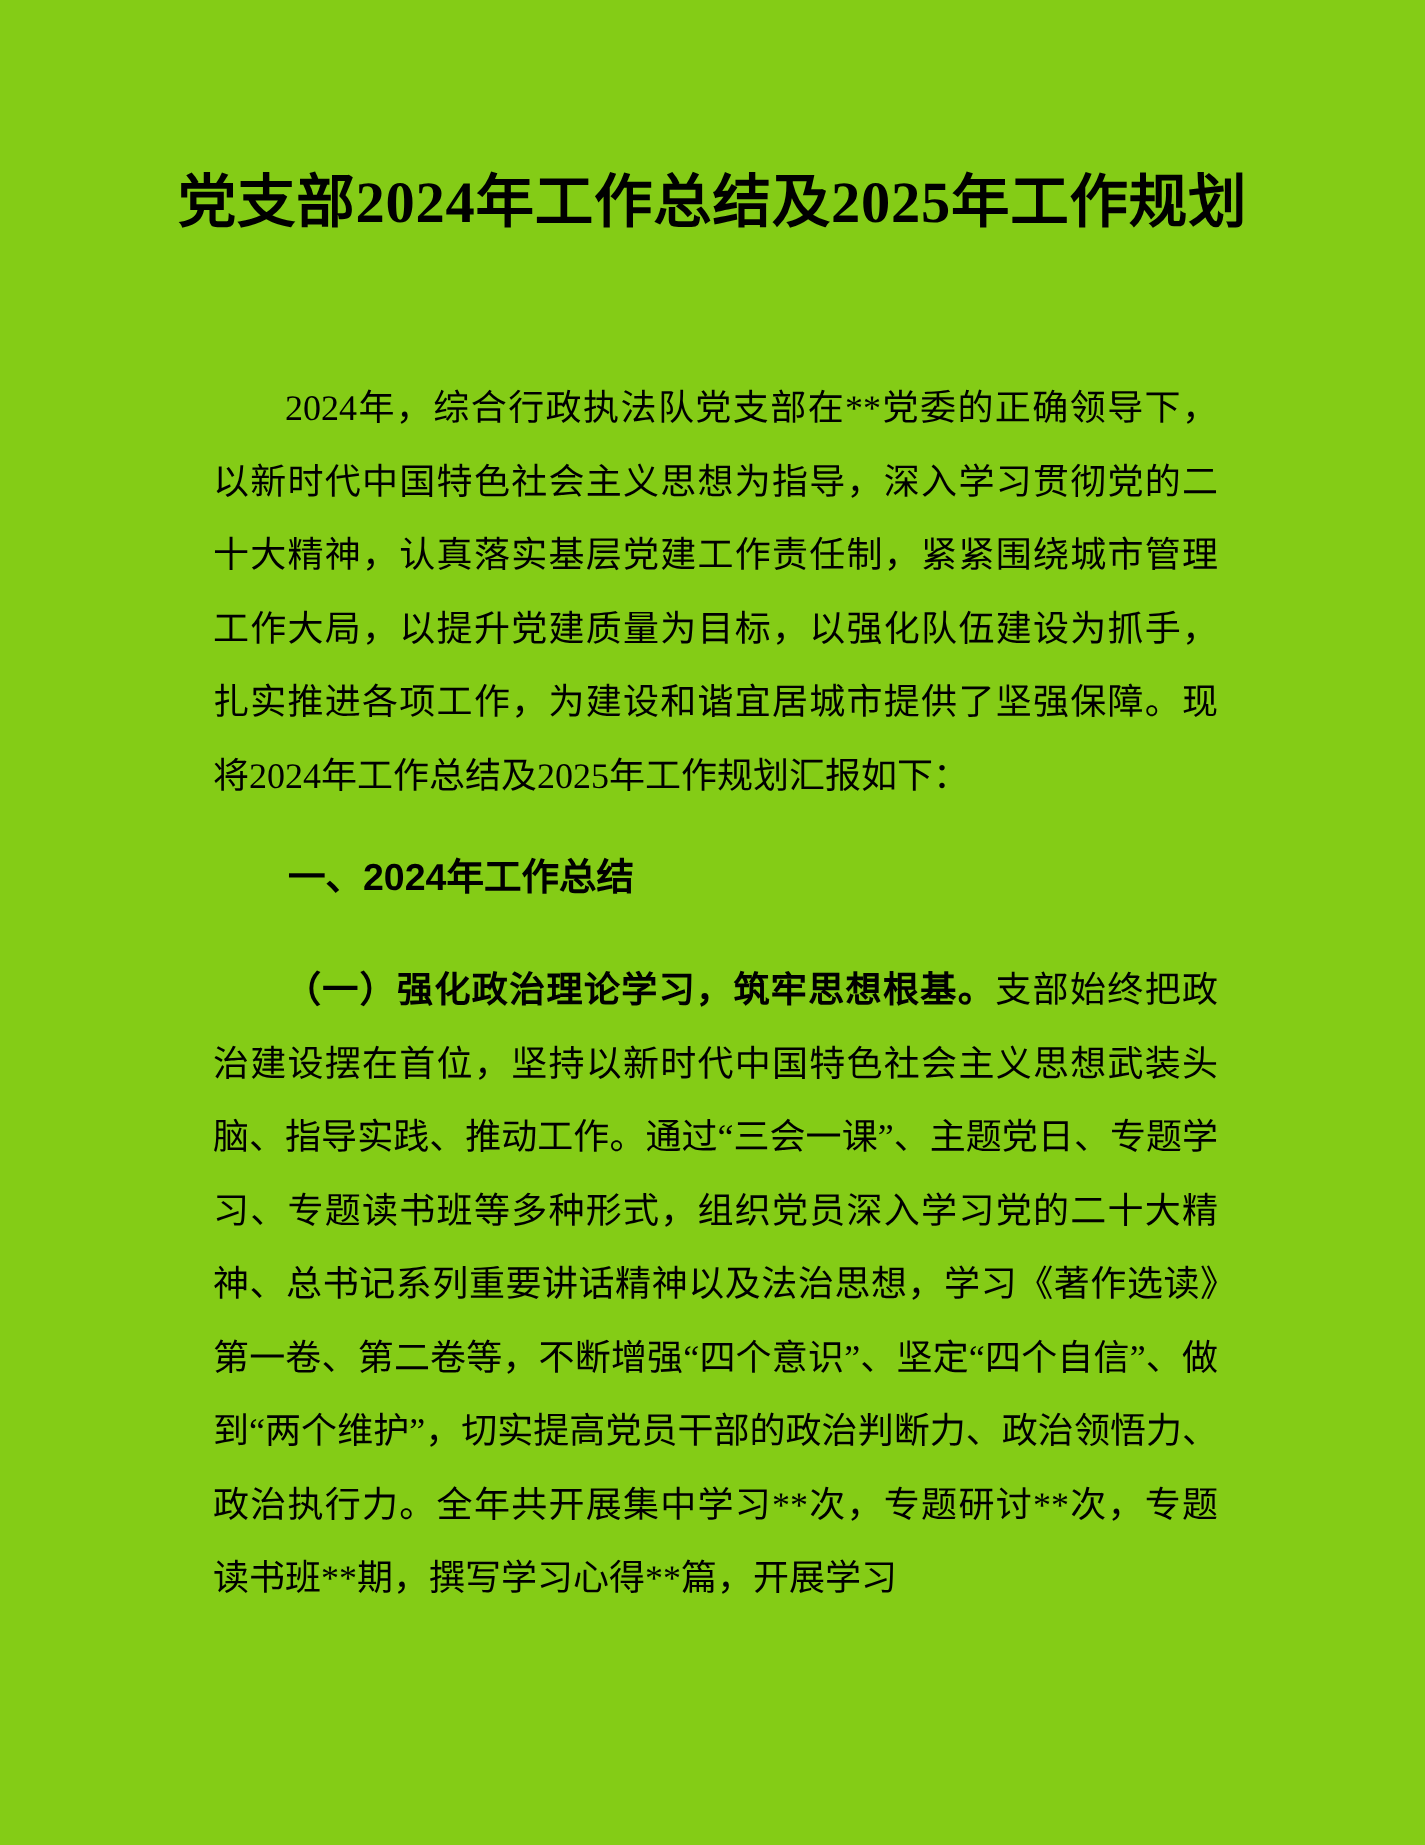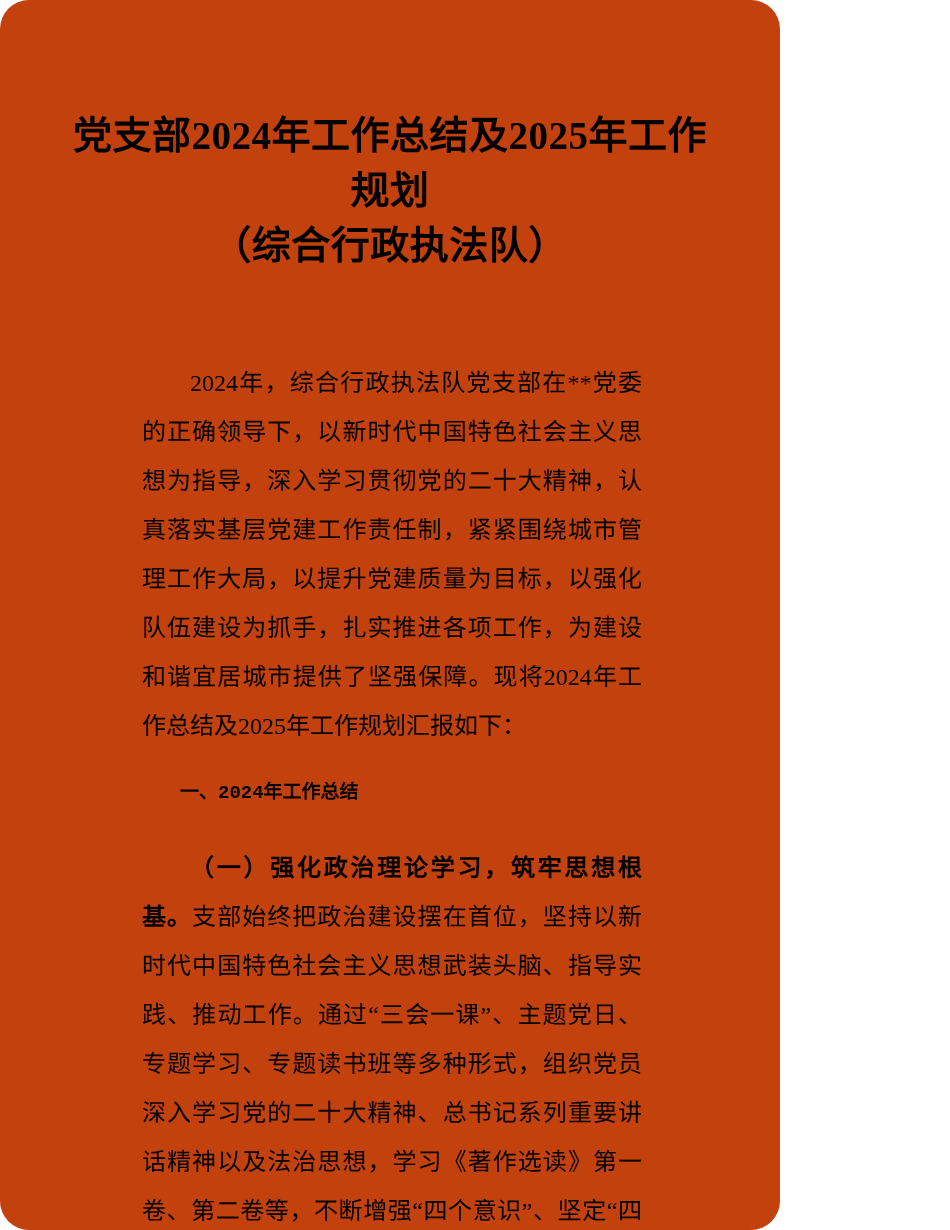--- a/index.html
+++ b/index.html
@@ -2,27 +2,26 @@
 <html lang="zh-CN"><head>
 <meta charset="utf-8">
 <style>
   html, body {
     margin: 0;
     padding: 0;
     background: #ffffff;
   }
   .page {
     position: relative;
-    width: 780px;
+    width: 950px;
     height: 1230px;
-    background: #c2410c;
+    background: #84cc16;
     color: #000000;
     overflow: hidden;
     box-sizing: border-box;
-    border-radius: 29px;
   }
   .doc-title {
     margin: 108px 70px 0 70px;
     text-align: center;
     font-family: "Liberation Serif", "DejaVu Serif", serif;
     font-weight: bold;
     font-size: 39px;
     line-height: 55px;
     letter-spacing: 0.5px;
   }
@@ -35,40 +34,39 @@
     line-height: 49px;
     text-align: justify;
     text-indent: 2em;
     margin: 0;
     word-break: break-all;
   }
   .intro-para {
     margin-top: 86px;
   }
   .section-heading {
-    font-family: Liberation Mono, monospace;
+    font-family: Liberation Sans, sans-serif;
     font-weight: bold;
-    font-size: 19px;
+    font-size: 25px;
     line-height: 49px;
     text-indent: 2em;
     margin: 18px 0 26px 0;
   }
   .bold-lead {
-    font-family: Liberation Serif, serif;
+    font-family: Liberation Sans, sans-serif;
     font-weight: bold;
   }
 </style>
 </head>
 <body>
 
 <div class="page">
 
   <div class="doc-title">
     <div>党支部2024年工作总结及2025年工作规划</div>
-    <div>（综合行政执法队）</div>
   </div>
 
   <div class="content">
 
     <p class="para intro-para">2024年，综合行政执法队党支部在**党委的正确领导下，以新时代中国特色社会主义思想为指导，深入学习贯彻党的二十大精神，认真落实基层党建工作责任制，紧紧围绕城市管理工作大局，以提升党建质量为目标，以强化队伍建设为抓手，扎实推进各项工作，为建设和谐宜居城市提供了坚强保障。现将2024年工作总结及2025年工作规划汇报如下：</p>
 
     <p class="section-heading">一、2024年工作总结</p>
 
     <p class="para"><span class="bold-lead">（一）强化政治理论学习，筑牢思想根基。</span><span>支部始终把政治建设摆在首位，坚持以新时代中国特色社会主义思想武装头脑、指导实践、推动工作。通过“三会一课”、主题党日、专题学习、专题读书班等多种形式，组织党员深入学习党的二十大精神、总书记系列重要讲话精神以及法治思想，学习《著作选读》第一卷、第二卷等，不断增强“四个意识”、坚定“四个自信”、做到“两个维护”，切实提高党员干部的政治判断力、政治领悟力、政治执行力。全年共开展集中学习**次，专题研讨**次，专题读书班**期，撰写学习心得**篇，开展学习</span></p>
 

